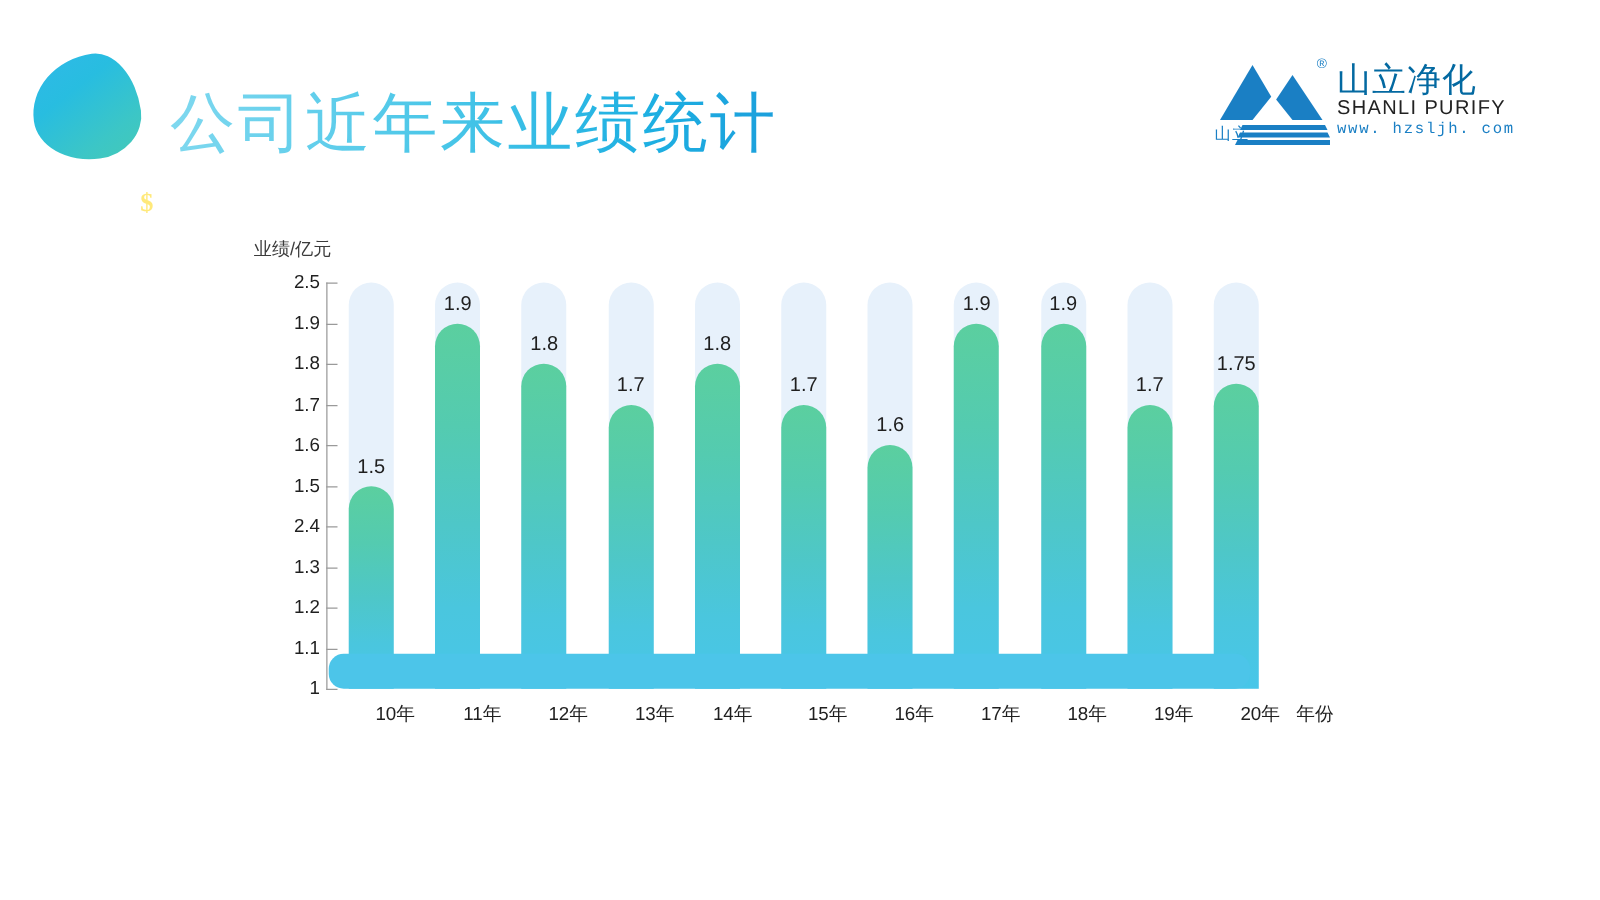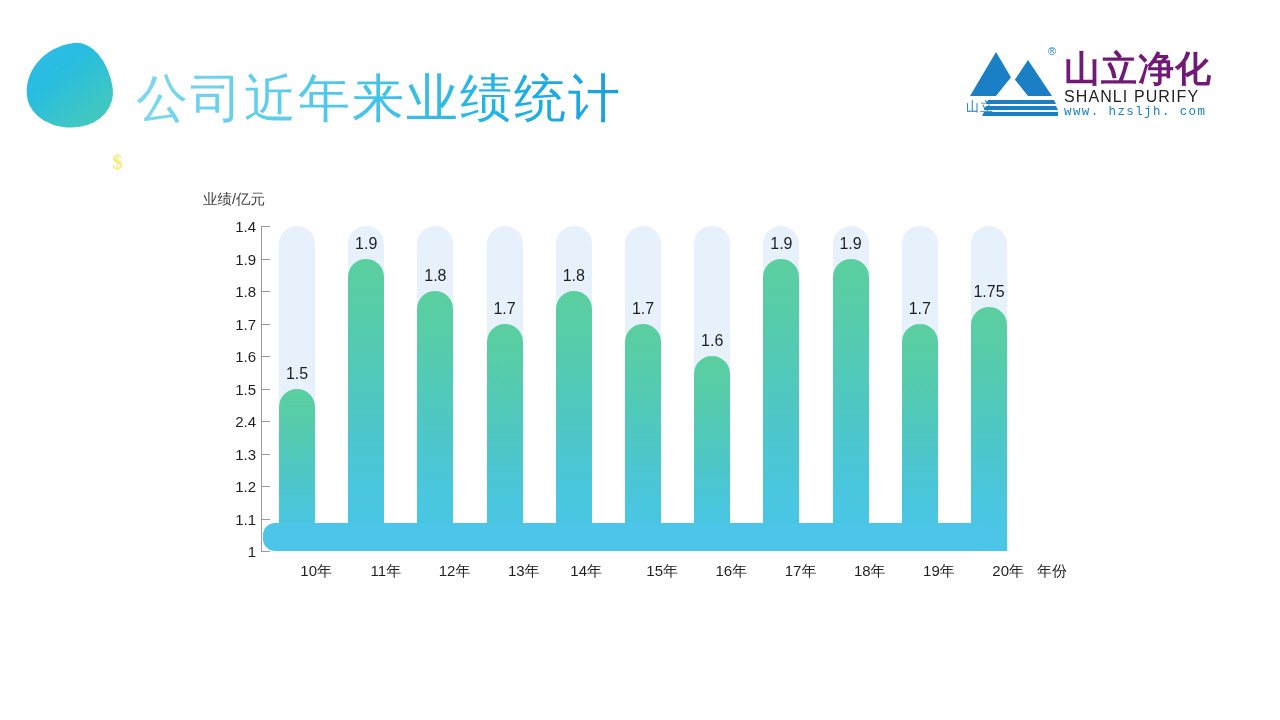--- a/index.html
+++ b/index.html
@@ -70,22 +70,22 @@
     position: absolute; right: 2px; top: 0;
     font-size: 11px; color: #1a7fc4; line-height: 1;
   }
   #logo-mark .cn-small {
     position: absolute; left: 0; bottom: 2px;
     font-size: 13px; color: #1a7fc4; letter-spacing: 1px;
     font-family: "DejaVu Sans", sans-serif;
   }
   #logo-text { margin-left: 6px; padding-top: 4px; }
   #logo-text .cn {
-    font-size: 36px; color: #701a75; letter-spacing: 1px; line-height: 1.05;
-    font-weight: 700;
+    font-size: 27px; color: #0369a1; letter-spacing: 1px; line-height: 1.05;
+    font-weight: 400;
   }
   #logo-text .en {
     font-size: 16px; color: #222; letter-spacing: 1.1px; line-height: 1.1;
     font-family: "Liberation Sans", sans-serif;
   }
   #logo-text .url {
     font-size: 12.5px; color: #1a7fc4; letter-spacing: 1.4px; line-height: 1.25;
     font-family: Liberation Mono, monospace;
   }
 
@@ -205,21 +205,21 @@
       <div class="cn">山立净化</div>
       <div class="en">SHANLI PURIFY</div>
       <div class="url">www. hzsljh. com</div>
     </div>
   </div>
 
   <div id="chart">
     <div id="chart-area">
       <div id="y-axis-title">业绩/亿元</div>
       <div id="ytick-labels">
-          <div class="ytick-label" style="top: 226px;">1.4</div>
+          <div class="ytick-label" style="top: 226px;">2.5</div>
           <div class="ytick-label" style="top: 258.5px;">1.9</div>
           <div class="ytick-label" style="top: 291px;">1.8</div>
           <div class="ytick-label" style="top: 323.5px;">1.7</div>
           <div class="ytick-label" style="top: 356px;">1.6</div>
           <div class="ytick-label" style="top: 388.5px;">1.5</div>
           <div class="ytick-label" style="top: 421px;">2.4</div>
           <div class="ytick-label" style="top: 453.5px;">1.3</div>
           <div class="ytick-label" style="top: 486px;">1.2</div>
           <div class="ytick-label" style="top: 518.5px;">1.1</div>
           <div class="ytick-label" style="top: 551px;">1</div>

